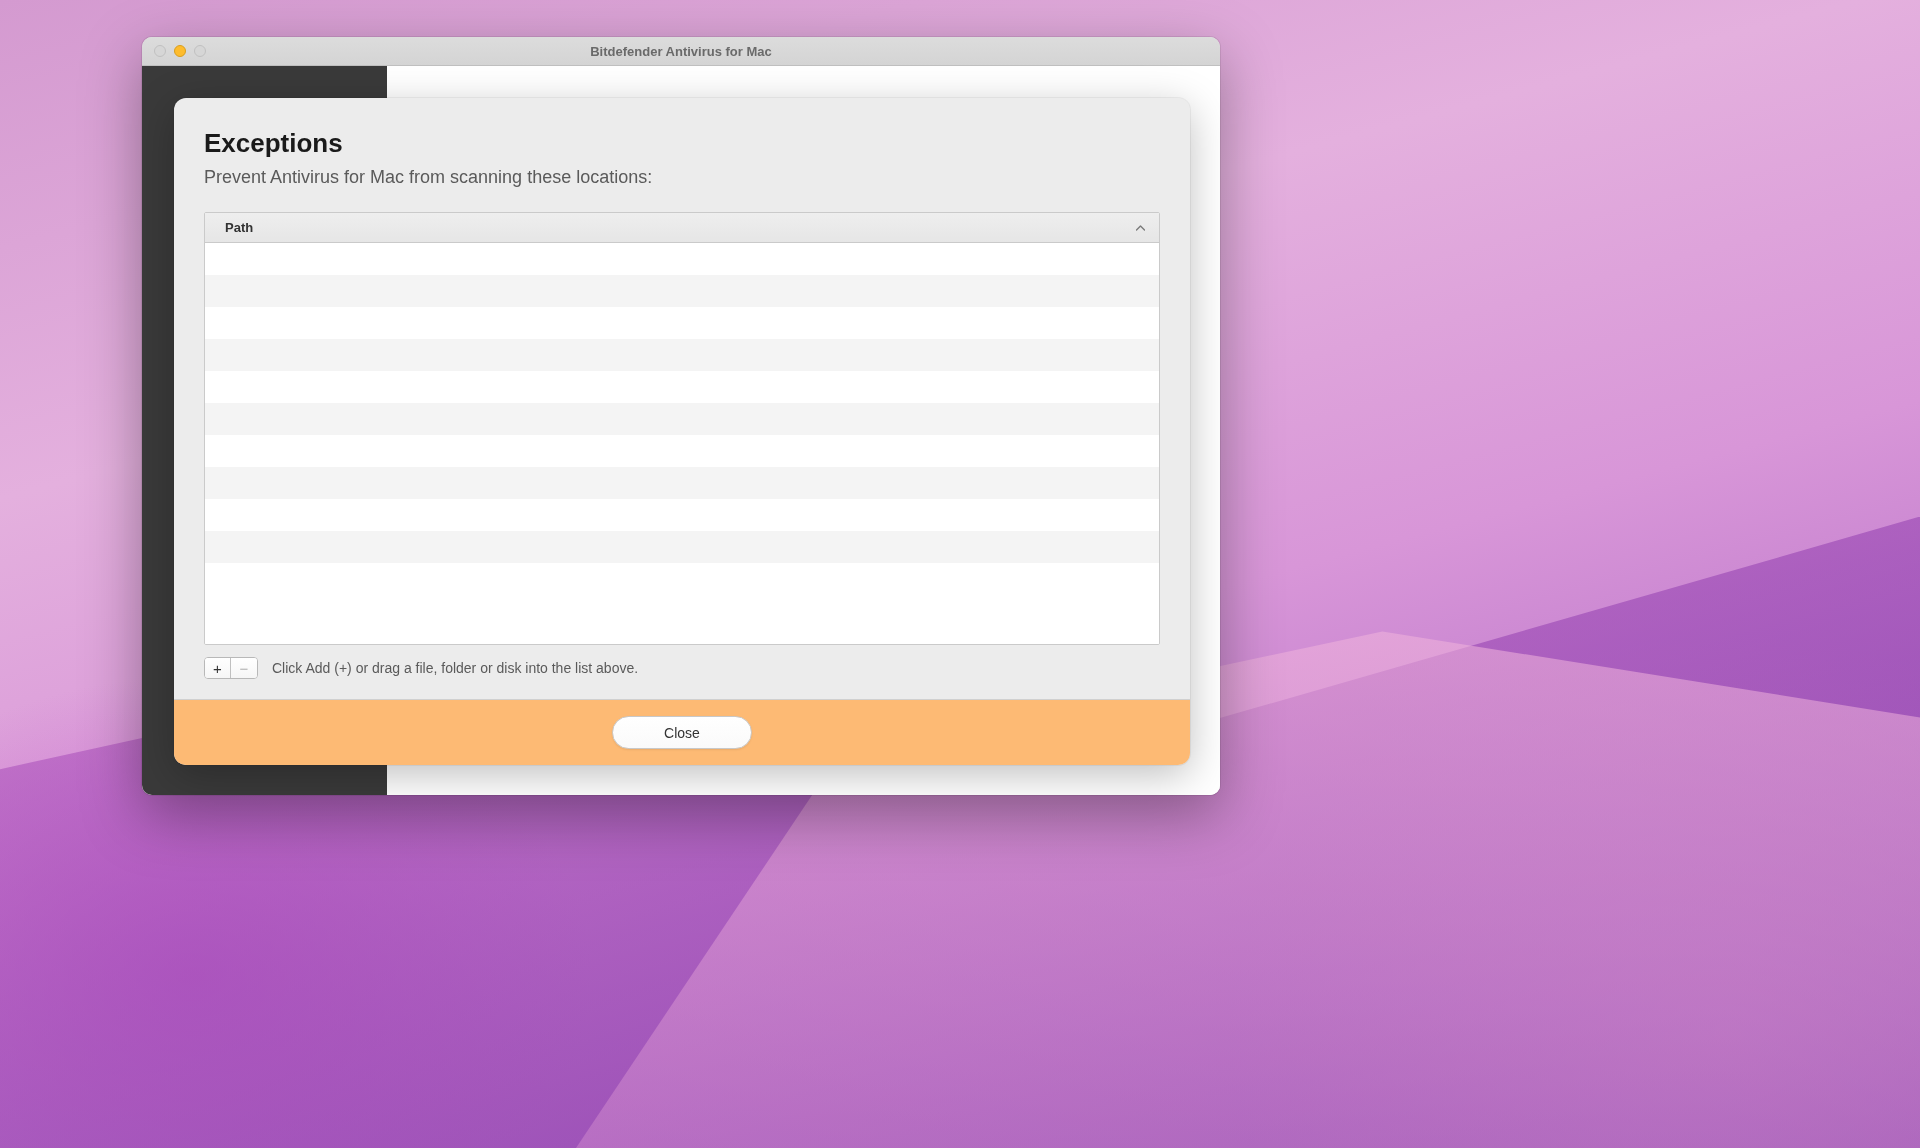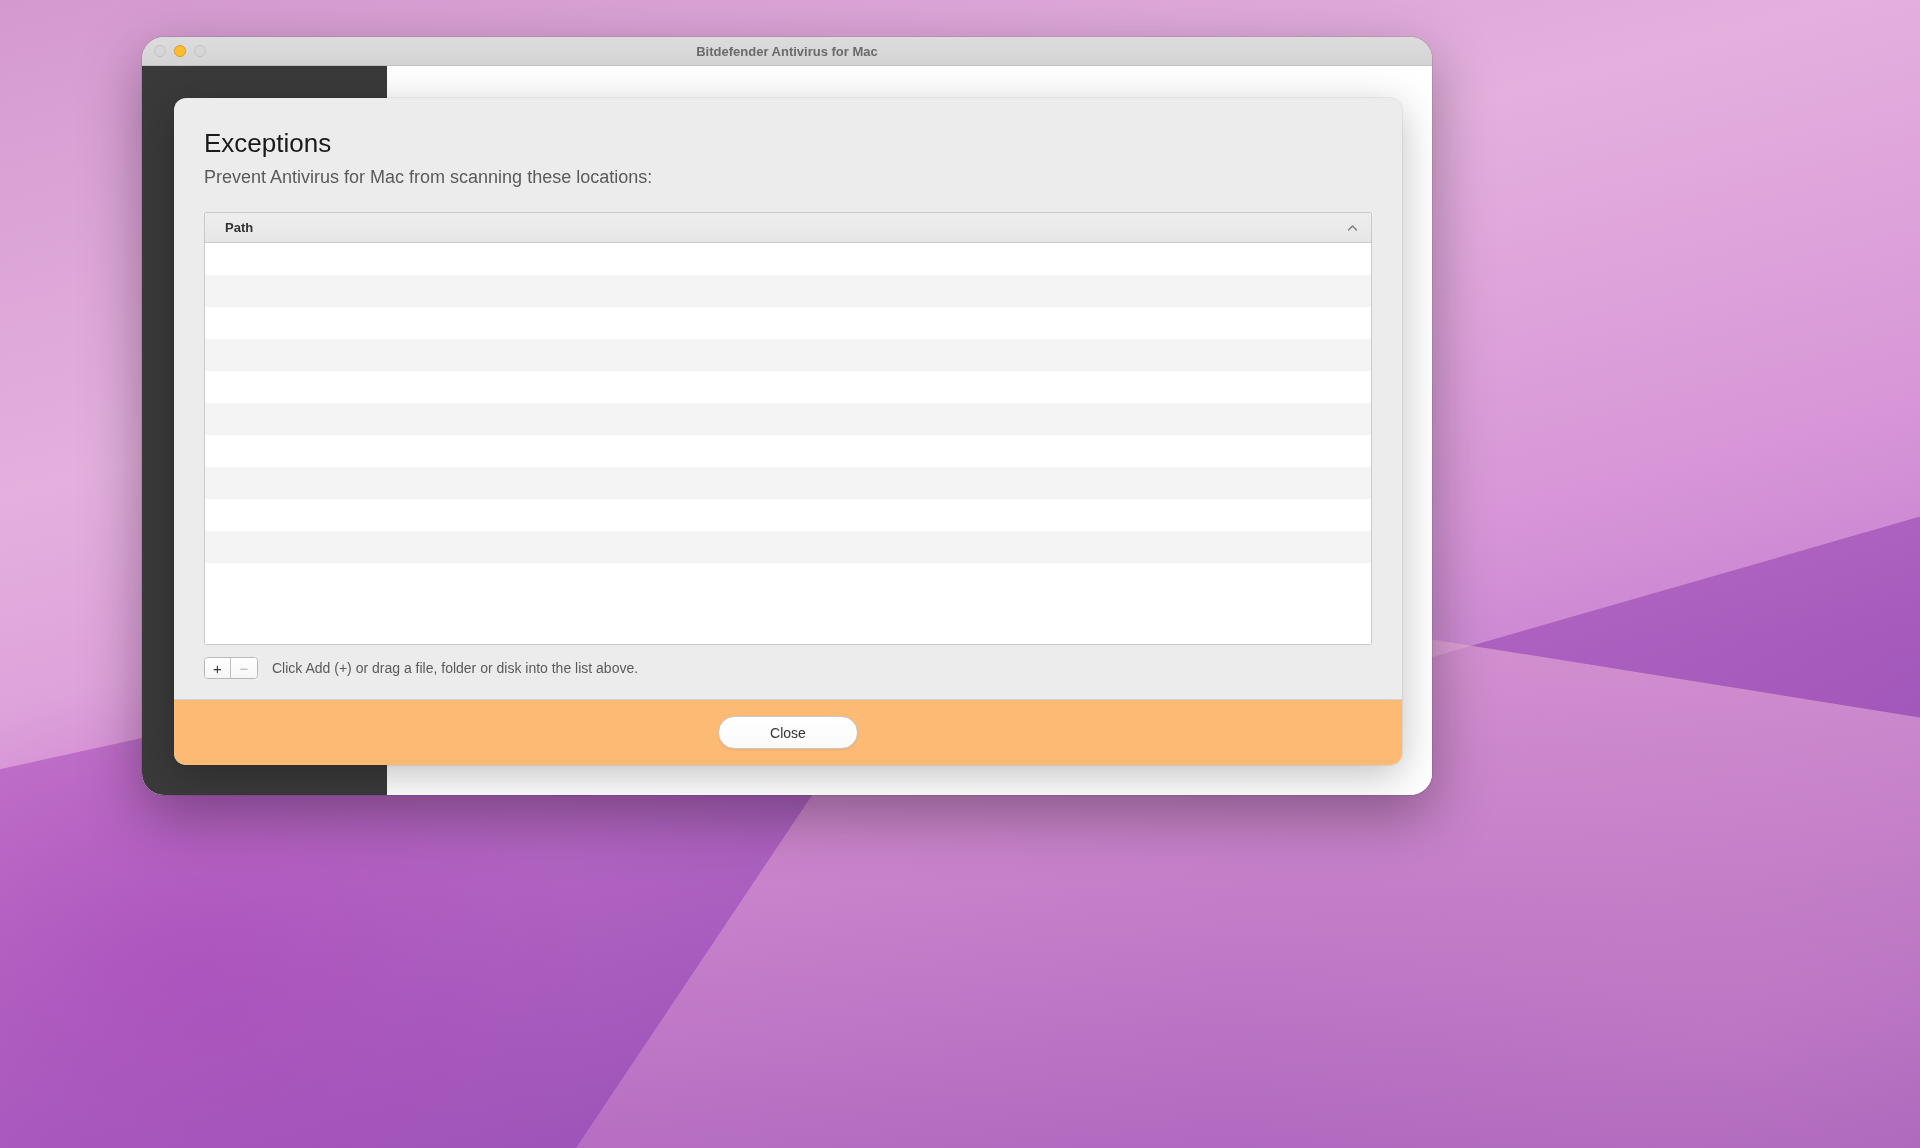--- a/index.html
+++ b/index.html
@@ -43,24 +43,24 @@
       width: 70%;
       height: 50%;
       background: linear-gradient(to bottom, rgba(240, 180, 220, 0.6) 0%, rgba(220, 150, 210, 0.4) 100%);
       clip-path: polygon(20% 30%, 60% 10%, 100% 25%, 100% 100%, 0 100%);
     }
     
     .main-window {
       position: absolute;
       left: 142px;
       top: 37px;
-      width: 1290px;
+      width: 1078px;
       height: 758px;
       background: #e8e8e8;
-      border-radius: 22px;
+      border-radius: 10px;
       box-shadow: 0 20px 60px rgba(0, 0, 0, 0.35), 0 0 0 1px rgba(0,0,0,0.08);
       overflow: hidden;
       display: flex;
       flex-direction: column;
     }
     
     .titlebar {
       height: 29px;
       background: linear-gradient(to bottom, #dcdcdc 0%, #d4d4d4 100%);
       border-bottom: 1px solid #c0c0c0;
@@ -140,21 +140,21 @@
     
     .modal-content {
       flex: 1;
       padding: 30px 30px 20px 30px;
       display: flex;
       flex-direction: column;
     }
     
     .modal-title {
       font-size: 26px;
-      font-weight: 400;
+      font-weight: 700;
       color: #1a1a1a;
       margin-bottom: 8px;
     }
     
     .modal-subtitle {
       font-size: 18px;
       color: #5a5a5a;
       margin-bottom: 24px;
     }
     

